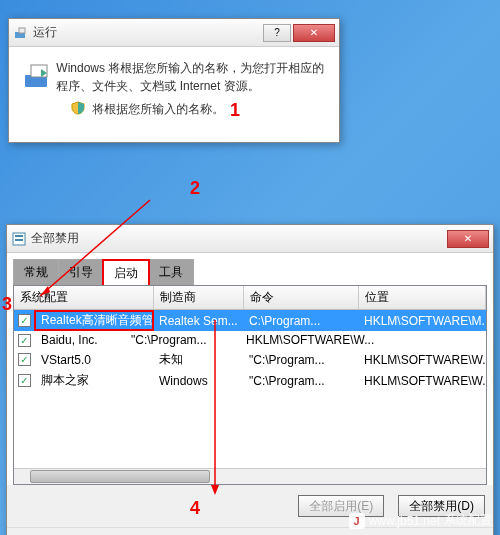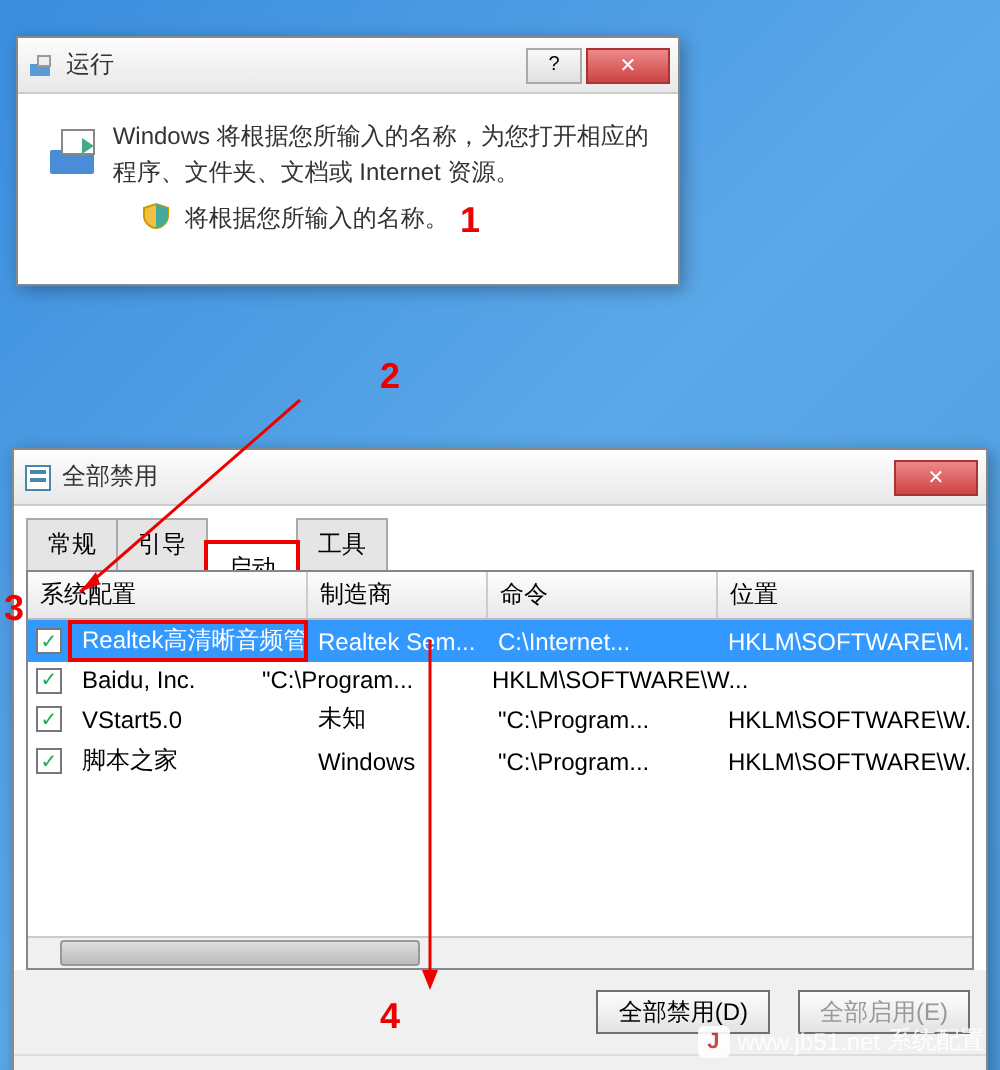--- a/index.html
+++ b/index.html
@@ -16,22 +16,22 @@
 .desc{display:inline-block;width:270px;margin-left:0;line-height:1.5;color:#333}
 .field-row{margin:14px 0 6px;display:flex;align-items:center}
 .field-row label{margin-right:6px}
 .combo{flex:1;height:22px;border:1px solid #7a7a7a;padding:2px 18px 2px 6px;position:relative;background:#fff}
 .combo .caret{position:absolute;right:4px;top:6px;border:4px solid transparent;border-top-color:#333}
 .shield-row{margin:6px 0 12px 50px;color:#333}
 .shield{width:14px;height:14px;display:inline-block;vertical-align:-2px;margin-right:4px}
 .btnrow{text-align:right;padding:8px 6px;background:#f0f0f0;border-top:1px solid #ddd}
 .btn{min-width:72px;height:22px;border:1px solid #707070;background:linear-gradient(#fdfdfd,#e3e3e3);padding:0 10px;margin-left:8px;cursor:pointer}
 .tabs{display:flex;padding:6px 6px 0;background:#fff}
-.tab{padding:4px 10px;border:1px solid #aaa;border-bottom:none;background:#e5e5e5;margin-right:-1px;cursor:pointer}
-.tab.active{background:#fff;position:relative;top:12px}
+.tab{padding:4px 10px;border:1px solid #aaa;border-bottom:none;background:#a3a3a3;margin-right:-1px;cursor:pointer}
+.tab.active{background:#fff;position:relative;top:1px}
 .listpane{border:1px solid #828790;margin:0 6px;height:200px;background:#fff;overflow:hidden;position:relative}
 .cols{display:flex;background:linear-gradient(#fdfdfd,#e8e8e8);border-bottom:1px solid #bbb}
 .col{padding:3px 6px;border-right:1px solid #ccc;white-space:nowrap;overflow:hidden}
 .c1{width:140px}.c2{width:90px}.c3{width:115px}.c4{flex:1}
 .row{display:flex;align-items:center;padding:1px 0}
 .row.sel{background:#3399ff;color:#fff}
 .cell{padding:1px 6px;white-space:nowrap;overflow:hidden}
 .chk{width:13px;height:13px;border:1px solid #777;margin:0 4px;display:inline-flex;align-items:center;justify-content:center;background:#fff;font-size:10px;color:#2a5}
 .hscroll{position:absolute;bottom:0;left:0;right:0;height:16px;background:#f0f0f0;border-top:1px solid #ccc}
 .hscroll .thumb{position:absolute;left:16px;top:1px;width:180px;height:13px;background:linear-gradient(#ddd,#bbb);border:1px solid #999;border-radius:2px}
@@ -94,21 +94,21 @@
       <div class="col c1">系统配置</div>
       <div class="col c2">制造商</div>
       <div class="col c3">命令</div>
       <div class="col c4">位置</div>
     </div>
     <div id="rows">
         <div class="row sel">
           <span class="chk">✓</span>
           <span class="cell" style="width:118px;outline:2px solid #e00;outline-offset:-1px">Realtek高清晰音频管理器</span>
           <span class="cell" style="width:90px">Realtek Sem...</span>
-          <span class="cell" style="width:115px">C:\Internet...</span>
+          <span class="cell" style="width:115px">C:\Program...</span>
           <span class="cell" style="flex:1">HKLM\SOFTWARE\M...</span>
         </div>
         <div class="row">
           <span class="chk">✓</span>
           <span class="cell" style="width:90px">Baidu, Inc.</span>
           <span class="cell" style="width:115px">"C:\Program...</span>
           <span class="cell" style="flex:1">HKLM\SOFTWARE\W...</span>
         </div>
         <div class="row">
           <span class="chk">✓</span>
@@ -123,22 +123,22 @@
           <span class="cell" style="width:90px">Windows</span>
           <span class="cell" style="width:115px">"C:\Program...</span>
           <span class="cell" style="flex:1">HKLM\SOFTWARE\W...</span>
         </div>
       </div>
     <div class="hscroll">
         <div class="thumb"></div>
       </div>
   </div>
   <div class="btnrow2">
+    <button class="btn dis">全部启用(E)</button>
     <button class="btn">全部禁用(D)</button>
-    <button class="btn dis">全部启用(E)</button>
   </div>
   <div class="btnrow2" style="border-top:1px solid #ddd">
     
     
     
     
   </div>
 </div>
 
 <span class="anno" style="left:230px;top:100px">1</span>

